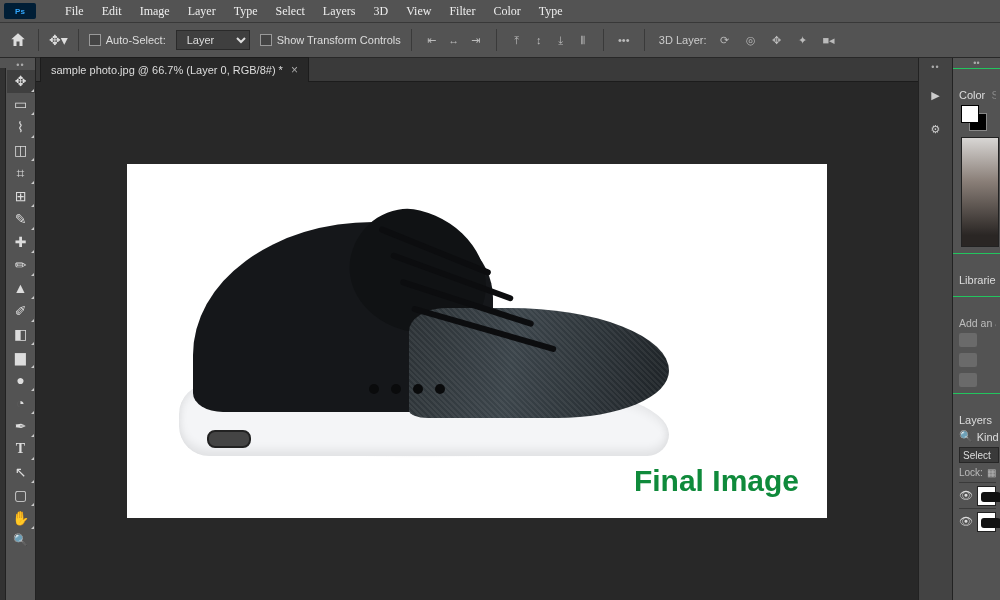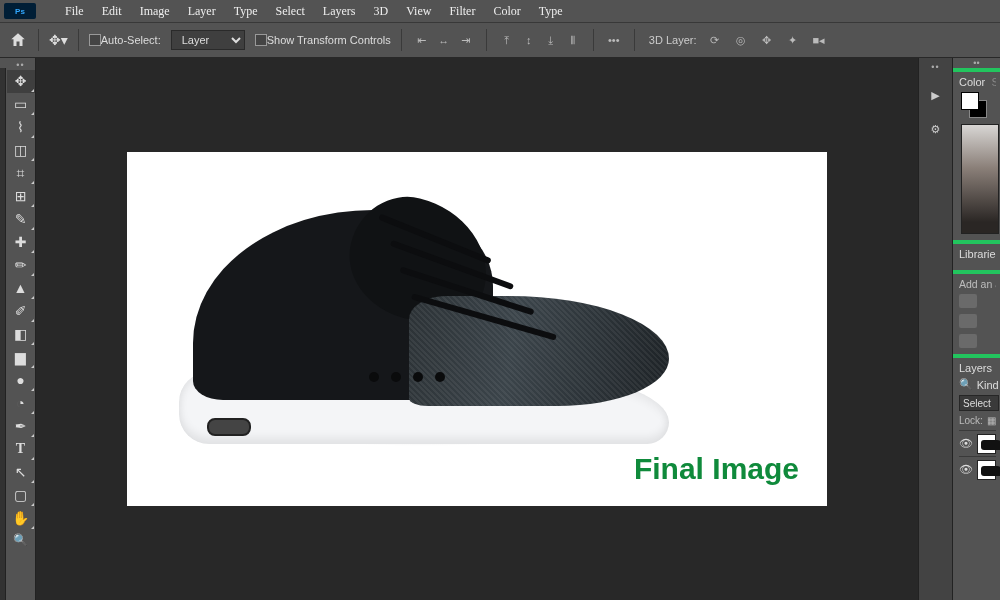--- a/index.html
+++ b/index.html
@@ -7,21 +7,21 @@
 
 
 .menubar { height: 22px; background: #535353; display: flex; align-items: center; padding: 0 4px; gap: 0; }
 .menubar .logo { width: 32px; height: 16px; background: #001e36; color: #31a8ff; font-size: 8px; font-weight: bold; display: flex; align-items: center; justify-content: center; margin-right: 20px; border-radius: 2px; }
 .menubar .menuitem { padding: 3px 9px; cursor: default; font-size: 12px; color: #eee; font-family: Liberation Serif, serif; }
 
 
 .optbar { height: 36px; background: #535353; border-top: 1px solid #383838; border-bottom: 1px solid #282828; display: flex; align-items: center; padding: 0 8px; gap: 10px; }
 .optbar .home { width: 20px; height: 18px; }
 .optbar .sep { width: 1px; height: 22px; background: #3a3a3a; }
-.optbar .chk { display: flex; align-items: flex-start; font-size: 11px; color: #ddd; }
+.optbar .chk { display: flex; align-items: flex-start; gap: 5px; font-size: 11px; color: #ddd; }
 .optbar .chkbox { width: 12px; height: 12px; border: 1px solid #999; background: #444; }
 .optbar select { background: #3f3f3f; color: #ddd; border: 1px solid #2a2a2a; font-size: 11px; padding: 2px 18px 2px 6px; height: 20px; }
 .optbar .align-grp { display: flex; gap: 2px; }
 .optbar .align-btn { width: 20px; height: 20px; display: flex; align-items: center; justify-content: center; color: #bbb; }
 .optbar .mode3d { font-size: 11px; color: #ccc; margin-left: 4px; }
 .optbar .ico3d { width: 16px; height: 16px; display: flex; align-items: center; justify-content: center; color: #bbb; }
 
 
 .mainrow { display: flex; height: 542px; }
 
@@ -66,21 +66,21 @@
 .shoe .eye { width: 10px; height: 10px; background: #0a0b0c; border-radius: 50%; }
 
 
 .rightstack { display: flex; }
 .rightrail { width: 34px; background: #434343; border-left: 1px solid #222; display: flex; flex-direction: column; align-items: center; padding-top: 4px; gap: 12px; }
 .rightrail .dots { font-size: 9px; color: #aaa; letter-spacing: 1px; }
 .rail-icon { width: 22px; height: 22px; display: flex; align-items: center; justify-content: center; color: #ccc; }
 
 .panels { width: 48px; background: #535353; border-left: 1px solid #222; display: flex; flex-direction: column; font-size: 11px; }
 .panels .dots { height: 10px; text-align: center; color: #aaa; font-size: 9px; }
-.panel-sec { border-top: 4px solid #22c55e; padding: 4px 4px 6px 6px; }
+.panel-sec { border-top: 1px solid #22c55e; padding: 20px 4px 6px 6px; }
 .panel-title { color: #ddd; font-size: 11px; margin-bottom: 4px; white-space: nowrap; overflow: hidden; }
 .swatch-pair { width: 26px; height: 26px; position: relative; margin: 2px 0 6px 2px; }
 .swatch-pair .fg { position: absolute; left: 0; top: 0; width: 18px; height: 18px; background: #fff; border: 1px solid #000; }
 .swatch-pair .bg { position: absolute; right: 0; bottom: 0; width: 18px; height: 18px; background: #000; border: 1px solid #888; }
 .color-strip { width: 38px; height: 110px; background: linear-gradient(180deg, #d8d6d4, #8a7f78 40%, #2a2624 90%); border: 1px solid #222; margin-left: 2px; }
 .muted { color: #bdbdbd; font-size: 10.5px; white-space: nowrap; overflow: hidden; }
 .adj-icons { display: flex; gap: 6px; margin-top: 4px; flex-wrap: wrap; }
 .adj-icons .ai { width: 18px; height: 14px; background: #6a6a6a; border-radius: 2px; }
 .layers-head { display: flex; align-items: center; gap: 4px; margin-bottom: 4px; }
 .layers-head .mag { font-size: 11px; }
@@ -241,20 +241,26 @@
     <div class="tool">
         <span class="glyph">✋</span>
         <span class="tri"></span>
       </div>
     <div class="tool">
         <span class="glyph" style="font-size:12px;">🔍</span>
       </div>
   </div>
 
   <div class="docarea">
+    <div class="tabs">
+      <div class="tab">
+        <span>sample photo.jpg @ 66.7% (Layer 0, RGB/8#) *</span>
+        <span class="close">×</span>
+      </div>
+    </div>
     <div class="canvaswrap">
       <div class="canvas">
         <div class="shadow"></div>
         <div class="shoe">
           <div class="sole"></div>
           <div class="upper"></div>
           <div class="tongue"></div>
           <div class="toe"></div>
           <div class="laces">
             <div class="lace l1"></div>

